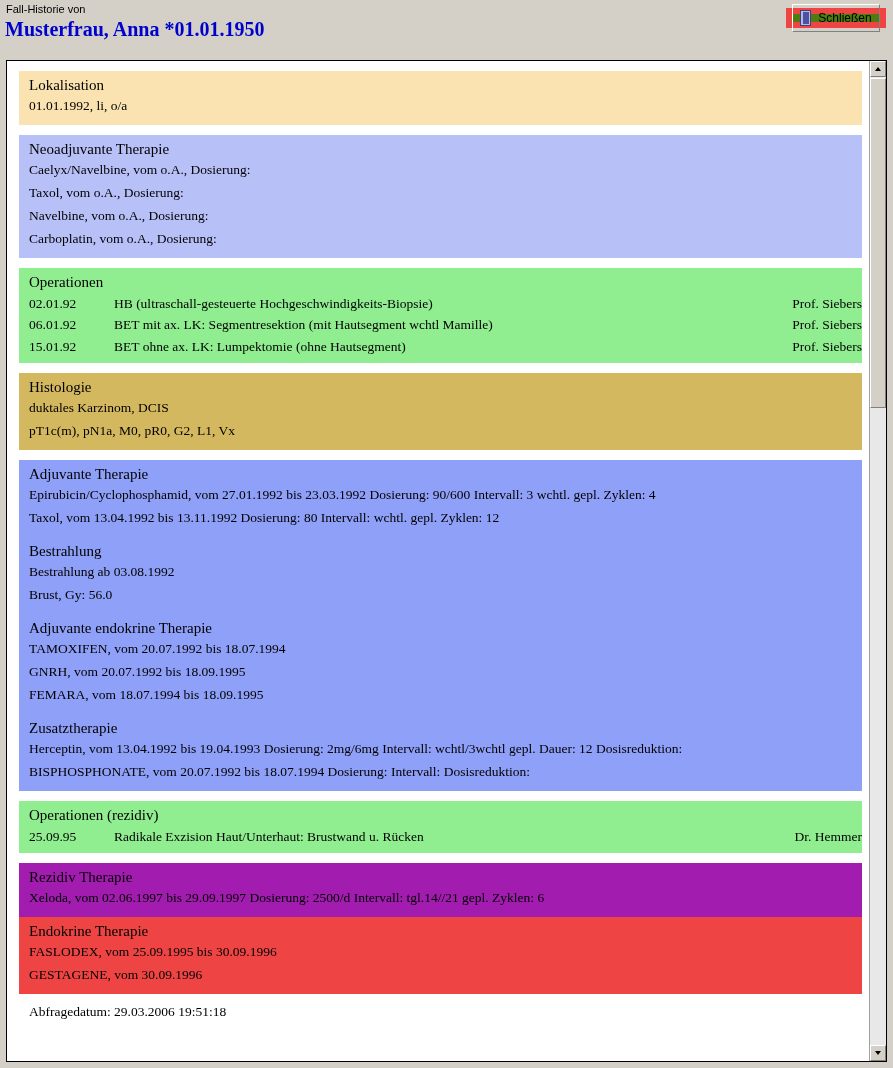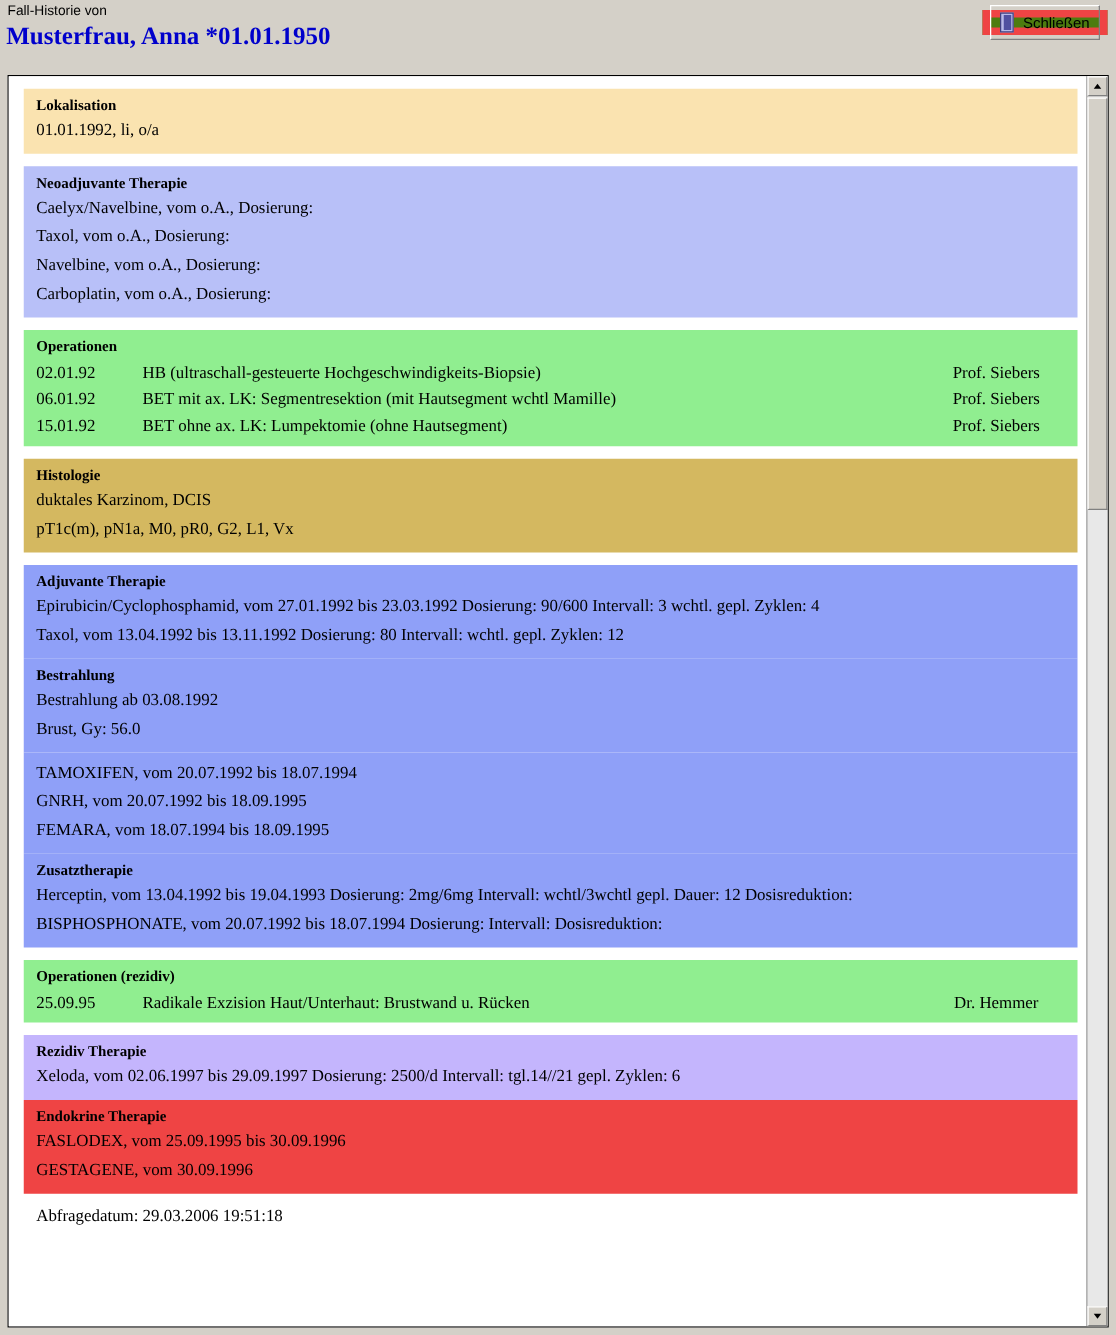--- a/index.html
+++ b/index.html
@@ -162,47 +162,47 @@
   
   .block {
     width: 843px;
     margin-bottom: 10px;
     padding: 6px 0 6px 0;
     box-sizing: border-box;
   }
   .block.tight { margin-bottom: 0; }
   .block h2 {
     margin: 0 0 2px 10px;
-    font-size: 12px;
-    font-weight: bold;
+    font-size: 15px;
+    font-weight: normal;
     font-family: "Liberation Serif", serif;
   }
   .line {
     margin: 0 0 2px 10px;
     font-size: 13.5px;
     line-height: 1.55;
     white-space: nowrap;
   }
   .row {
     display: flex;
     margin: 0 0 0 10px;
     font-size: 13.5px;
     line-height: 1.6;
   }
   .row .c-date { width: 85px; flex: none; font-family: Liberation Serif, serif; }
   .row .c-desc { flex: 1; }
-  .row .c-doc { width: 130px; flex: none; text-align: center; }
+  .row .c-doc { width: 130px; flex: none; text-align: right; }
 
   .loc   { background: #fae3b0; }
   .neo   { background: #b8c0f8; }
   .op    { background: #90ee90; }
   .hist  { background: #d4b860; }
   .adj   { background: #8fa0f8; }
   .opr   { background: #90ee90; }
-  .rez   { background: #c4b5fd; }
+  .rez   { background: #a21caf; }
   .endo  { background: #ef4444; }
 
   .group-adj { margin-bottom: 10px; }
   .group-adj .block { margin-bottom: 0; }
   .group-rez { margin-bottom: 10px; }
   .group-rez .block { margin-bottom: 0; }
 
   .footer-line {
     margin: 4px 0 0 10px;
     font-size: 13.5px;
@@ -271,20 +271,21 @@
         <h2>Adjuvante Therapie</h2>
         <div class="line">Epirubicin/Cyclophosphamid, vom 27.01.1992 bis 23.03.1992 Dosierung: 90/600 Intervall: 3 wchtl. gepl. Zyklen: 4</div>
         <div class="line">Taxol, vom 13.04.1992 bis 13.11.1992 Dosierung: 80 Intervall: wchtl. gepl. Zyklen: 12</div>
       </div>
       <div class="block adj tight">
         <h2>Bestrahlung</h2>
         <div class="line">Bestrahlung ab 03.08.1992</div>
         <div class="line">Brust, Gy: 56.0</div>
       </div>
       <div class="block adj tight">
+        <h2>Adjuvante endokrine Therapie</h2>
         <div class="line">TAMOXIFEN, vom 20.07.1992 bis 18.07.1994</div>
         <div class="line">GNRH, vom 20.07.1992 bis 18.09.1995</div>
         <div class="line">FEMARA, vom 18.07.1994 bis 18.09.1995</div>
       </div>
       <div class="block adj tight">
         <h2>Zusatztherapie</h2>
         <div class="line">Herceptin, vom 13.04.1992 bis 19.04.1993 Dosierung: 2mg/6mg Intervall: wchtl/3wchtl gepl. Dauer: 12 Dosisreduktion:</div>
         <div class="line">BISPHOSPHONATE, vom 20.07.1992 bis 18.07.1994 Dosierung: Intervall: Dosisreduktion:</div>
       </div>
     </div>

